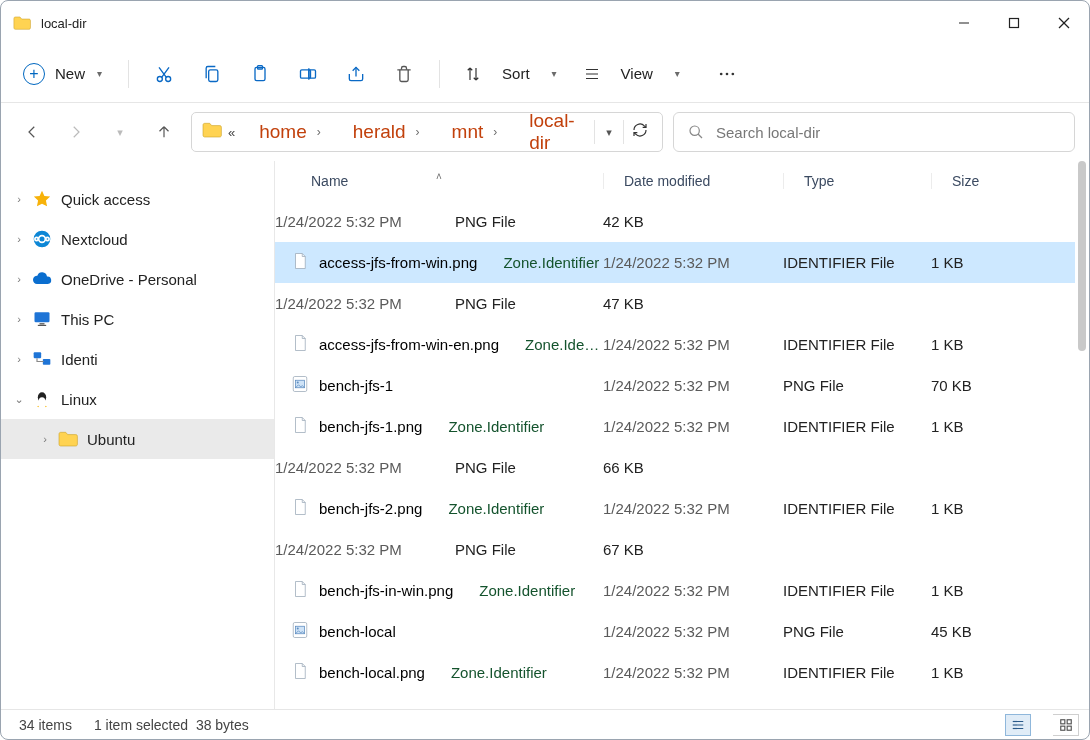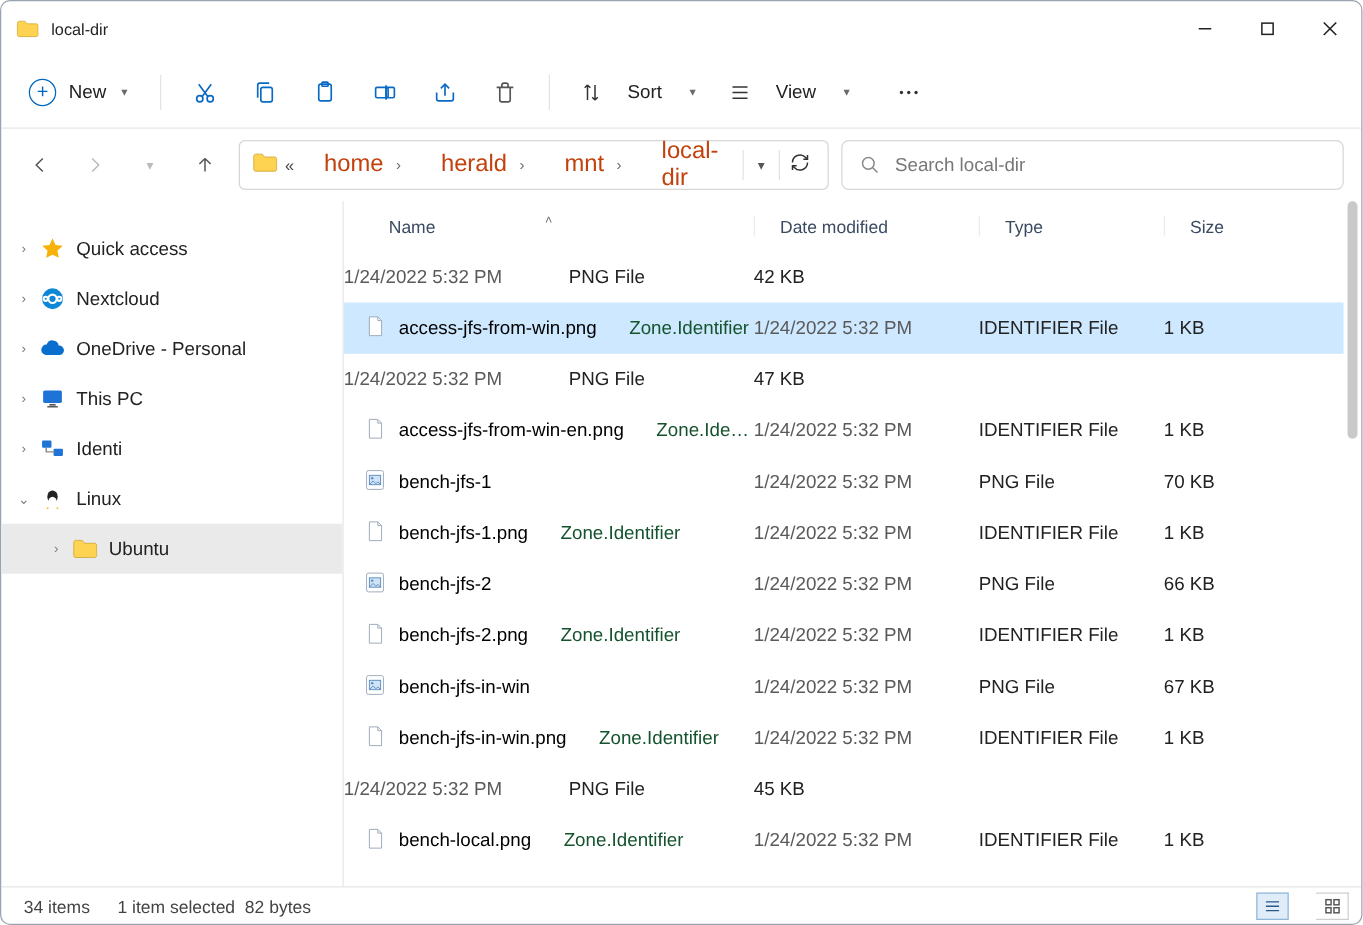--- a/index.html
+++ b/index.html
@@ -372,74 +372,65 @@
                   <path d="M15 2v4h4" fill="none" stroke="#9aa8b7"></path>
                 </svg></span>
               <span>bench-jfs-1.png</span>
               <span class="extra">Zone.Identifier</span>
             </div>
             <div class="cell-date">1/24/2022 5:32 PM</div>
             <div class="cell-type">IDENTIFIER File</div>
             <div class="cell-size">1 KB</div>
           </div>
           <div class="row">
+            <div class="cell-date">1/24/2022 5:32 PM</div>
+            <div class="cell-type">PNG File</div>
+            <div class="cell-size">66 KB</div>
+          </div>
+          <div class="row">
+            <div class="cell-name">
+              <span><svg class="fi" viewBox="0 0 24 24">
+                  <path d="M6 2h9l4 4v16H6z" fill="#fff" stroke="#9aa8b7"></path>
+                  <path d="M15 2v4h4" fill="none" stroke="#9aa8b7"></path>
+                </svg></span>
+              <span>bench-jfs-2.png</span>
+              <span class="extra">Zone.Identifier</span>
+            </div>
+            <div class="cell-date">1/24/2022 5:32 PM</div>
+            <div class="cell-type">IDENTIFIER File</div>
+            <div class="cell-size">1 KB</div>
+          </div>
+          <div class="row">
+            <div class="cell-date">1/24/2022 5:32 PM</div>
+            <div class="cell-type">PNG File</div>
+            <div class="cell-size">67 KB</div>
+          </div>
+          <div class="row">
+            <div class="cell-name">
+              <span><svg class="fi" viewBox="0 0 24 24">
+                  <path d="M6 2h9l4 4v16H6z" fill="#fff" stroke="#9aa8b7"></path>
+                  <path d="M15 2v4h4" fill="none" stroke="#9aa8b7"></path>
+                </svg></span>
+              <span>bench-jfs-in-win.png</span>
+              <span class="extra">Zone.Identifier</span>
+            </div>
+            <div class="cell-date">1/24/2022 5:32 PM</div>
+            <div class="cell-type">IDENTIFIER File</div>
+            <div class="cell-size">1 KB</div>
+          </div>
+          <div class="row">
             <div class="cell-name">
               <span><svg class="fi" viewBox="0 0 24 24">
                   <rect x="3" y="2" width="18" height="20" rx="2" fill="#fff" stroke="#9aa8b7"></rect>
                   <rect x="6" y="7" width="12" height="10" fill="#cfe3f7" stroke="#5b8bbf"></rect>
                   <circle cx="9" cy="10" r="1.3" fill="#5b8bbf"></circle>
                   <path d="M6 17l4-4 3 3 2-2 3 3" fill="none" stroke="#5b8bbf"></path>
                 </svg></span>
-              <span>bench-jfs-2</span>
-            </div>
-            <div class="cell-date">1/24/2022 5:32 PM</div>
-            <div class="cell-type">PNG File</div>
-            <div class="cell-size">66 KB</div>
-          </div>
-          <div class="row">
-            <div class="cell-name">
-              <span><svg class="fi" viewBox="0 0 24 24">
-                  <path d="M6 2h9l4 4v16H6z" fill="#fff" stroke="#9aa8b7"></path>
-                  <path d="M15 2v4h4" fill="none" stroke="#9aa8b7"></path>
-                </svg></span>
-              <span>bench-jfs-2.png</span>
-              <span class="extra">Zone.Identifier</span>
-            </div>
-            <div class="cell-date">1/24/2022 5:32 PM</div>
-            <div class="cell-type">IDENTIFIER File</div>
-            <div class="cell-size">1 KB</div>
-          </div>
-          <div class="row">
-            <div class="cell-name">
-              <span><svg class="fi" viewBox="0 0 24 24">
-                  <rect x="3" y="2" width="18" height="20" rx="2" fill="#fff" stroke="#9aa8b7"></rect>
-                  <rect x="6" y="7" width="12" height="10" fill="#cfe3f7" stroke="#5b8bbf"></rect>
-                  <circle cx="9" cy="10" r="1.3" fill="#5b8bbf"></circle>
-                  <path d="M6 17l4-4 3 3 2-2 3 3" fill="none" stroke="#5b8bbf"></path>
-                </svg></span>
-              <span>bench-jfs-in-win</span>
-            </div>
-            <div class="cell-date">1/24/2022 5:32 PM</div>
-            <div class="cell-type">PNG File</div>
-            <div class="cell-size">67 KB</div>
-          </div>
-          <div class="row">
-            <div class="cell-name">
-              <span><svg class="fi" viewBox="0 0 24 24">
-                  <path d="M6 2h9l4 4v16H6z" fill="#fff" stroke="#9aa8b7"></path>
-                  <path d="M15 2v4h4" fill="none" stroke="#9aa8b7"></path>
-                </svg></span>
-              <span>bench-jfs-in-win.png</span>
-              <span class="extra">Zone.Identifier</span>
-            </div>
-            <div class="cell-date">1/24/2022 5:32 PM</div>
-            <div class="cell-type">IDENTIFIER File</div>
-            <div class="cell-size">1 KB</div>
-          </div>
-          <div class="row">
+              <span>bench-local</span>
+            </div>
             <div class="cell-date">1/24/2022 5:32 PM</div>
             <div class="cell-type">PNG File</div>
             <div class="cell-size">45 KB</div>
           </div>
           <div class="row">
             <div class="cell-name">
               <span><svg class="fi" viewBox="0 0 24 24">
                   <path d="M6 2h9l4 4v16H6z" fill="#fff" stroke="#9aa8b7"></path>
                   <path d="M15 2v4h4" fill="none" stroke="#9aa8b7"></path>
                 </svg></span>
@@ -453,21 +444,21 @@
         </div>
     </div>
     <div class="scrollbar-fake">
         <div class="scrollbar-thumb"></div>
       </div>
   </div>
 </div>
 
 <div class="statusbar">
   <span>34 items</span>
-  <span><span>1 item selected</span>&nbsp;&nbsp;<span>82 bytes</span></span>
+  <span><span>1 item selected</span>&nbsp;&nbsp;<span>38 bytes</span></span>
   <span class="spacer"></span>
   <div class="view-toggle active">
       <svg width="14" height="14" viewBox="0 0 24 24" fill="none" stroke="#2a5a8a" stroke-width="2">
         <line x1="3" y1="6" x2="21" y2="6"></line>
         <line x1="3" y1="12" x2="21" y2="12"></line>
         <line x1="3" y1="18" x2="21" y2="18"></line>
       </svg>
     </div>
   <div class="view-toggle" style="border-left:none;">
       <svg width="14" height="14" viewBox="0 0 24 24" fill="none" stroke="#555" stroke-width="2">

